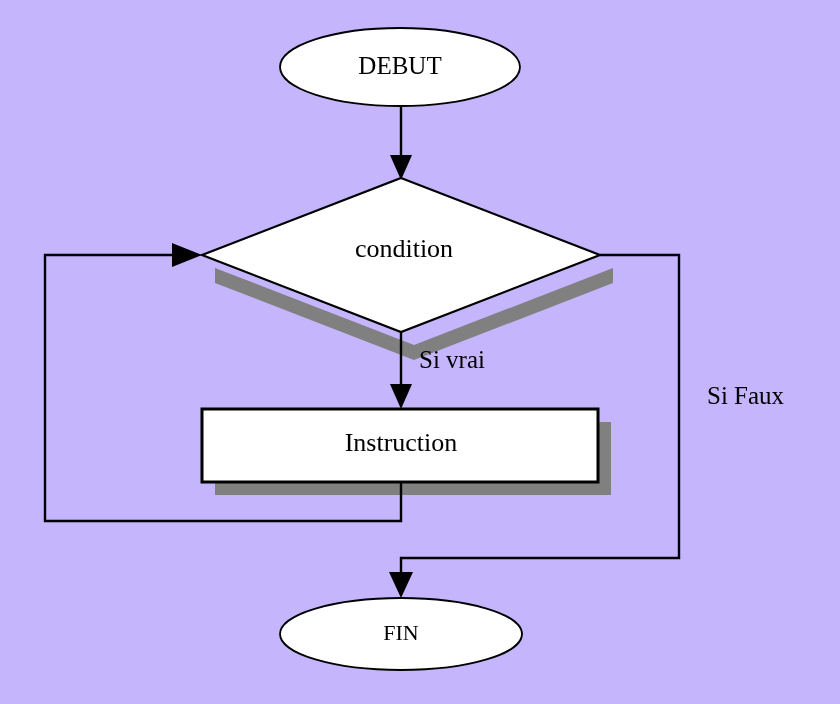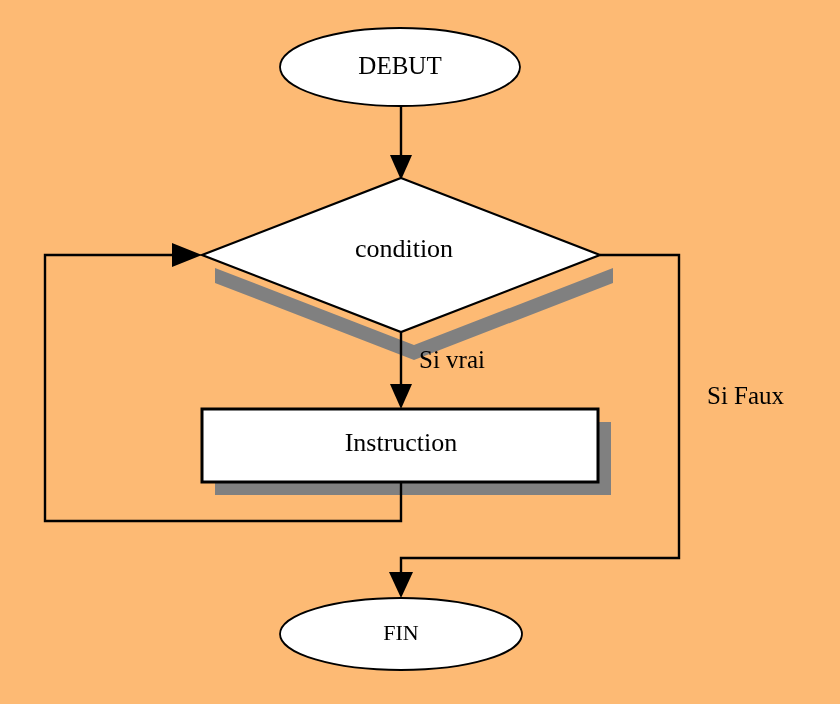--- a/index.html
+++ b/index.html
@@ -9,21 +9,21 @@
     background: #ffffff;
   }
   body {
     font-family: "Liberation Serif", "DejaVu Serif", serif;
     color: #000000;
   }
   #canvas {
     position: relative;
     width: 840px;
     height: 704px;
-    background: #fdba74;
+    background: #c4b5fd;
     overflow: hidden;
   }
   #flow-svg {
     position: absolute;
     top: 0;
     left: 0;
     width: 840px;
     height: 704px;
   }
   .node-text {

